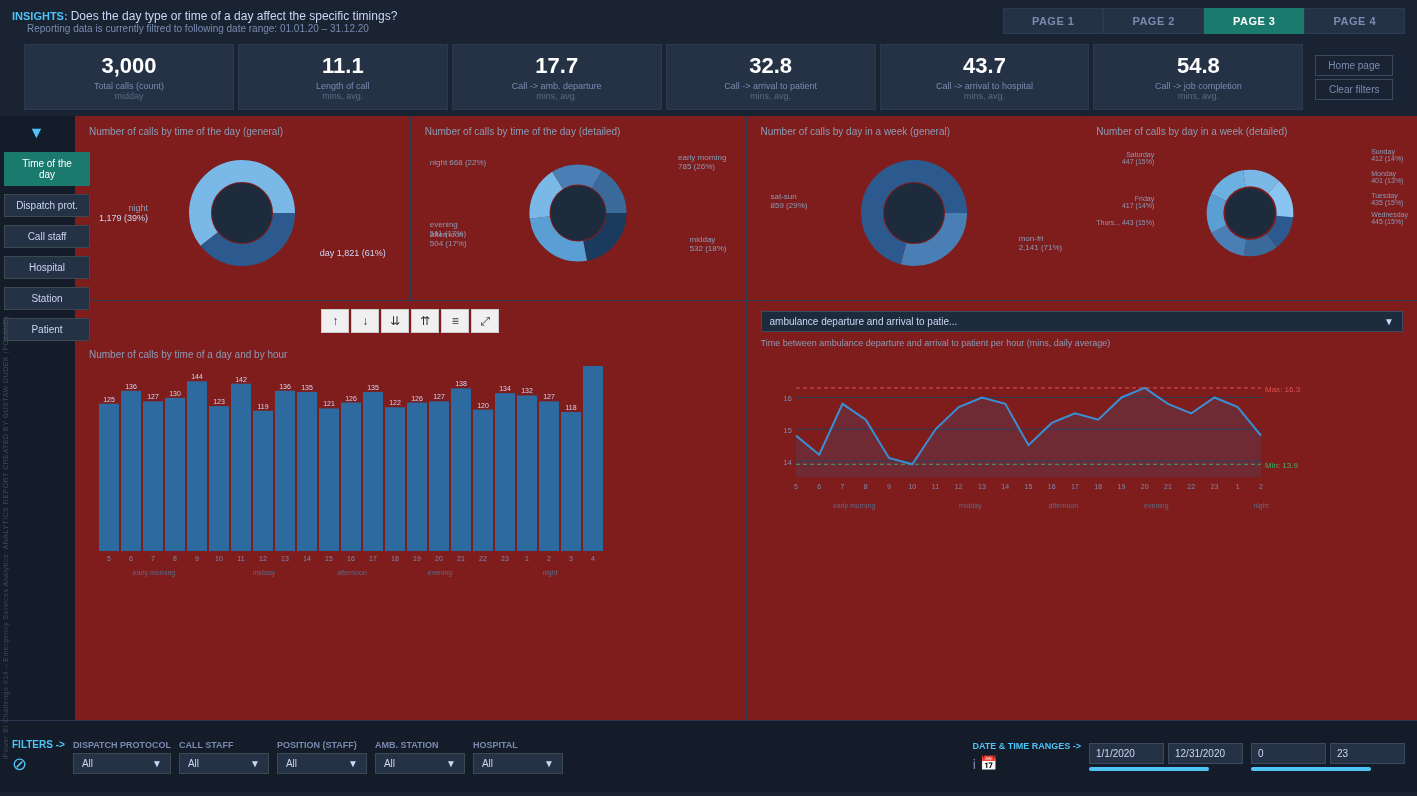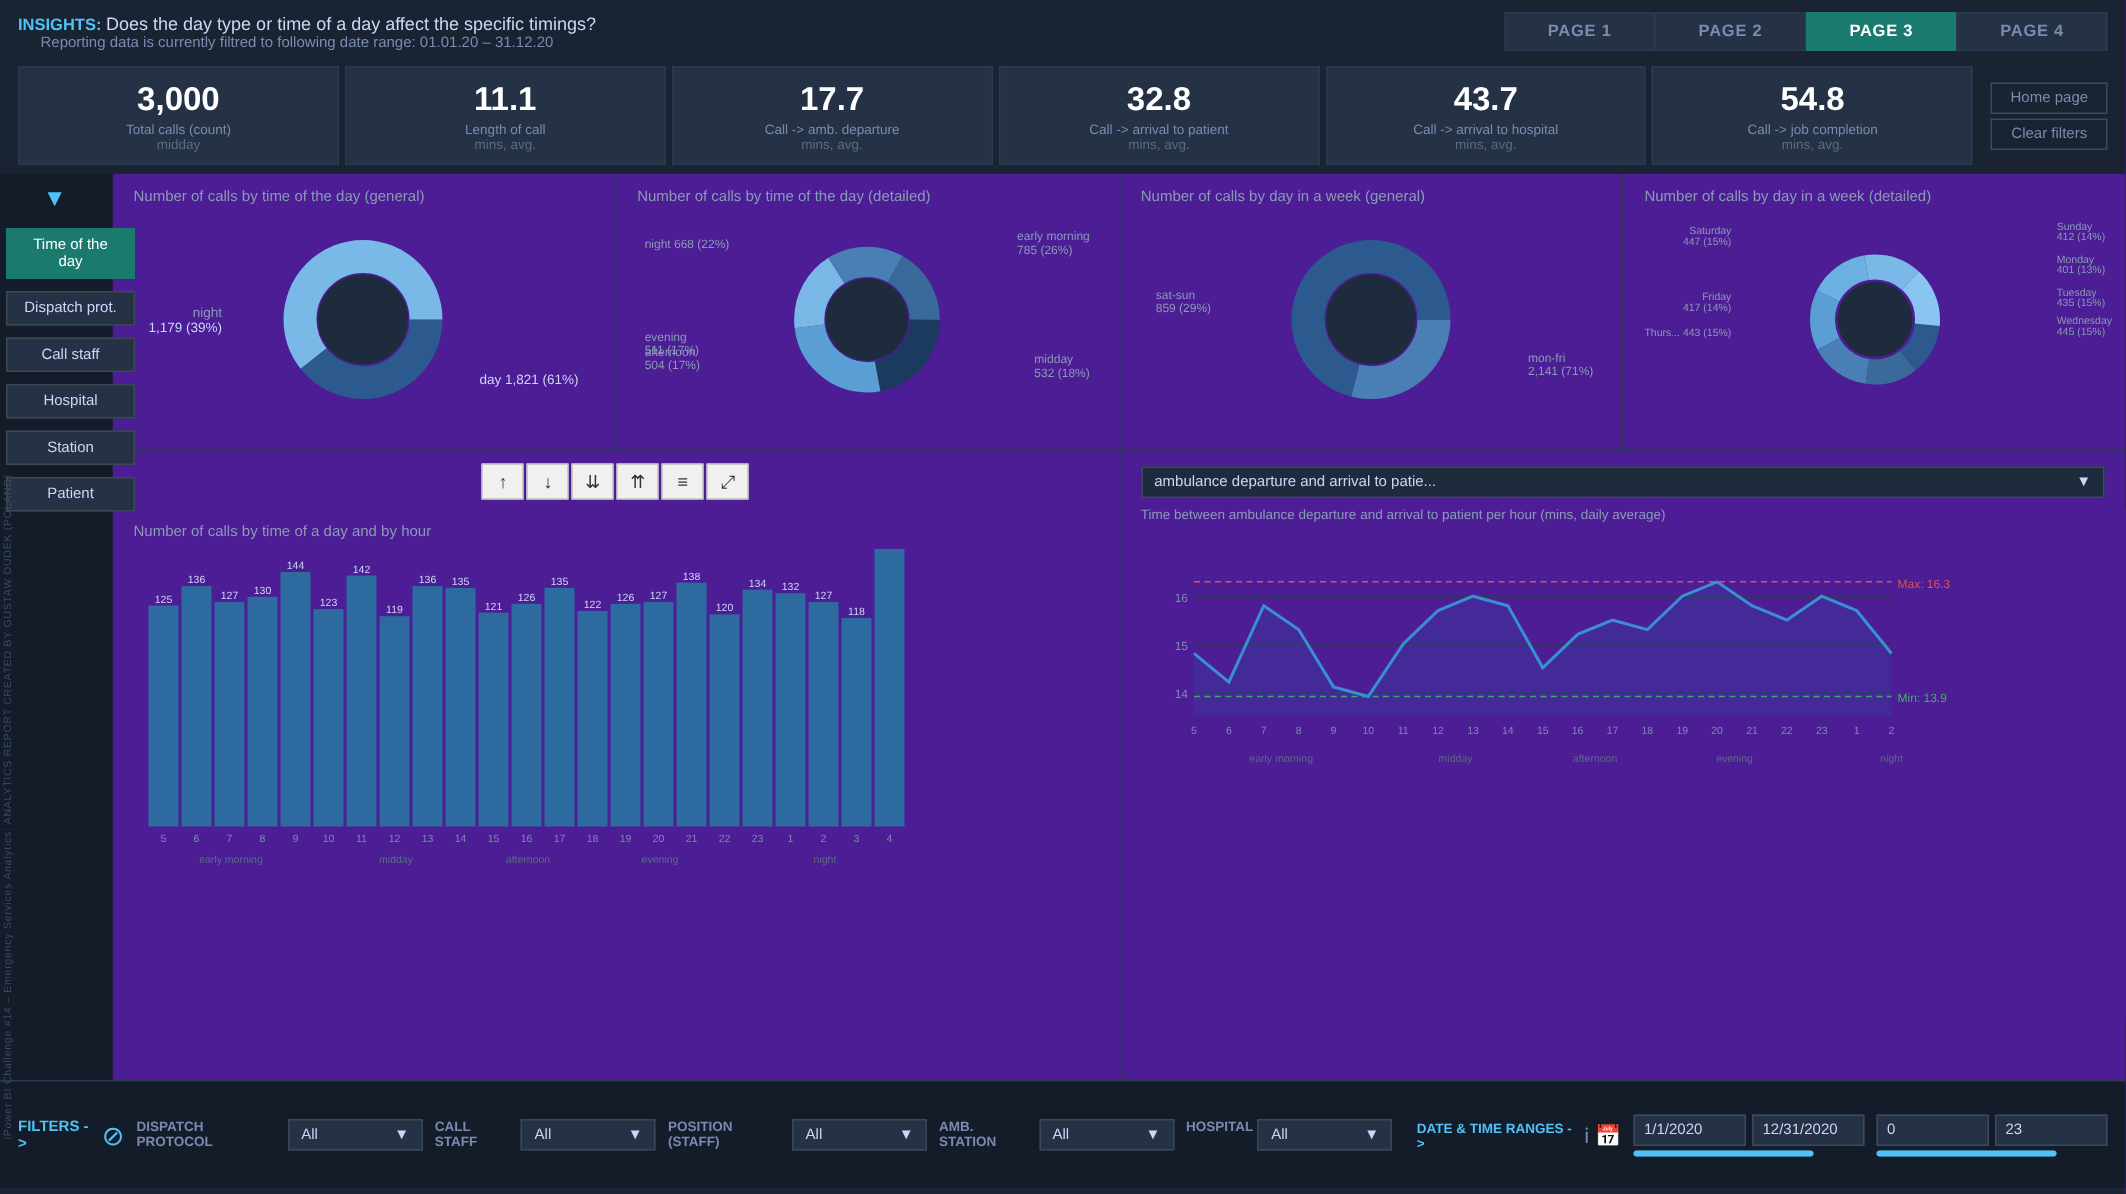--- a/index.html
+++ b/index.html
@@ -53,21 +53,21 @@
     .page-tab.active {
       background: #1a7a6e;
       color: #ffffff;
       border-color: #1a7a6e;
     }
 
     
     .kpi-row {
       display: flex;
       gap: 4px;
-      padding: 6px 12px;
+      padding: 6px 24px;
       background: #1a2332;
       align-items: center;
     }
     .kpi-card {
       background: #253145;
       border: 1px solid #2a3a50;
       padding: 8px 16px;
       text-align: center;
       flex: 1;
     }
@@ -133,21 +133,21 @@
       background: #1a7a6e;
       border-color: #1a7a6e;
       color: #ffffff;
     }
 
     
     .charts-area {
       flex: 1;
       display: flex;
       flex-direction: column;
-      background: #4c1d95;
+      background: #7f1d1d;
     }
 
     
     .top-charts {
       display: flex;
       height: 185px;
       border-bottom: 1px solid #2a3a50;
     }
     .chart-panel {
       flex: 1;
@@ -221,21 +221,21 @@
       height: 72px;
       background: #141c29;
       border-top: 1px solid #2a3a50;
       display: flex;
       align-items: center;
       padding: 0 12px;
       gap: 8px;
     }
     .filter-group {
       display: flex;
-      flex-direction: row;
+      flex-direction: column;
       gap: 3px;
     }
     .filter-select {
       background: #253145;
       border: 1px solid #3a4a50;
       color: #ccd6f6;
       padding: 4px 8px;
       font-size: 10px;
       display: flex;
       align-items: center;

